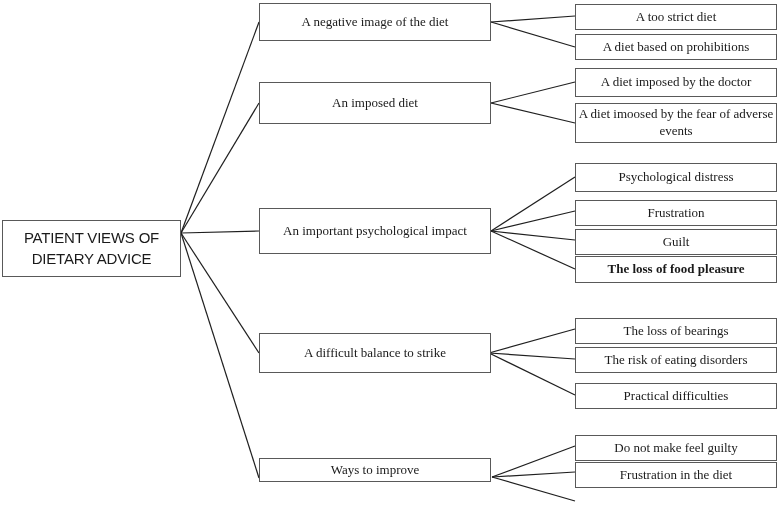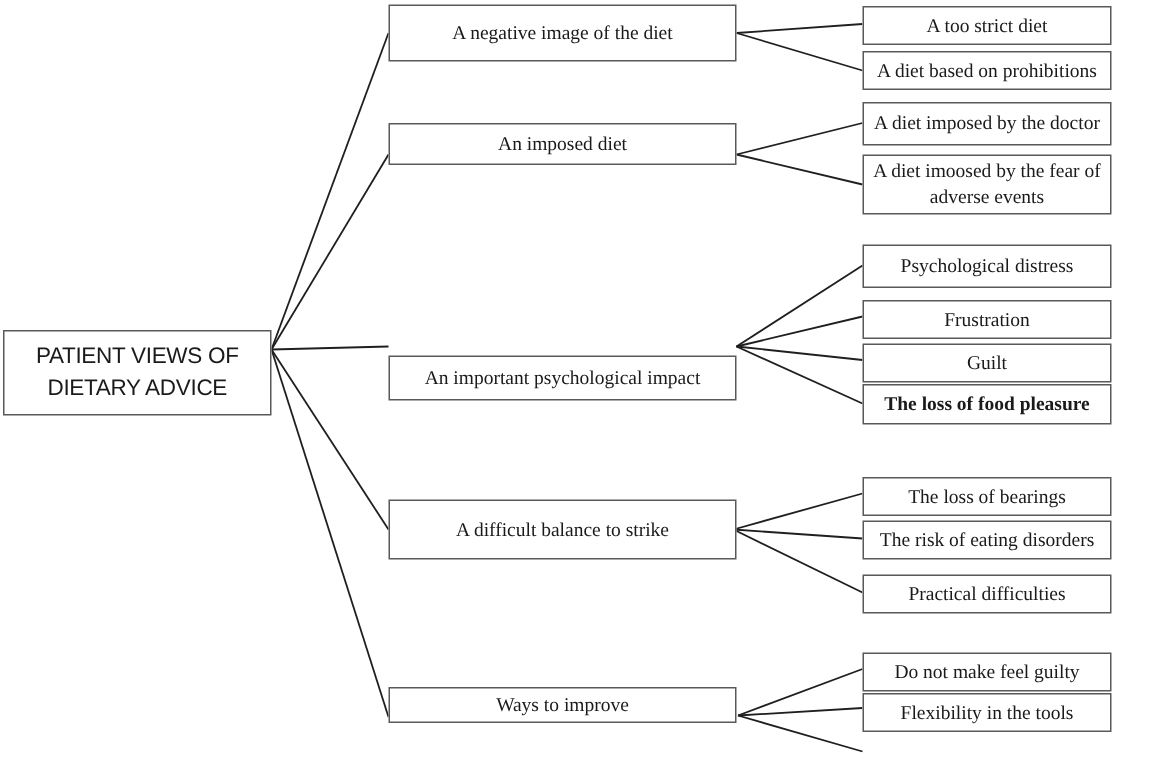--- a/index.html
+++ b/index.html
@@ -50,26 +50,26 @@
     padding: 0 4px;
     margin-top: 13px;
   }
   .mid, .leaf {
     font-family: "Liberation Serif", serif;
     font-size: 13px;
     line-height: 1.3;
   }
   .mid { left: 259px; width: 232px; padding: 0 0; }
   .m1 { top: 3px;   height: 38px; }
-  .m2 { top: 82px;  height: 28px; }
-  .m3 { top: 208px; height: 30px; margin-top: 29px; }
+  .m2 { top: 82px;  height: 42px; }
+  .m3 { top: 208px; height: 46px; }
   .m4 { top: 333px; height: 40px; }
   .m5 { top: 458px; height: 24px; }
 
-  .leaf { left: 575px; width: 166px; padding: 12px 1px; }
+  .leaf { left: 575px; width: 202px; padding: 12px 1px; }
   .l1  { top: 4px;   height: 25px; }
   .l2  { top: 34px;  height: 26px; }
   .l3  { top: 68px;  height: 29px; }
   .l4  { top: 103px; height: 40px; }
   .l5  { top: 163px; height: 29px; }
   .l6  { top: 200px; height: 22px; }
   .l7  { top: 229px; height: 22px; }
   .l8  { top: 256px; height: 27px; font-weight: bold; }
   .l9  { top: 318px; height: 23px; }
   .l10 { top: 347px; height: 24px; }
@@ -136,15 +136,15 @@
   <div class="node leaf l3">A diet imposed by the doctor</div>
   <div class="node leaf l4">A diet imoosed by the fear of adverse events</div>
   <div class="node leaf l5">Psychological distress</div>
   <div class="node leaf l6">Frustration</div>
   <div class="node leaf l7">Guilt</div>
   <div class="node leaf l8">The loss of food pleasure</div>
   <div class="node leaf l9">The loss of bearings</div>
   <div class="node leaf l10">The risk of eating disorders</div>
   <div class="node leaf l11">Practical difficulties</div>
   <div class="node leaf l12">Do not make feel guilty</div>
-  <div class="node leaf l13">Flexibility in the tools</div>
+  <div class="node leaf l13">Frustration in the diet</div>
 
 </div>
 
 </body></html>

